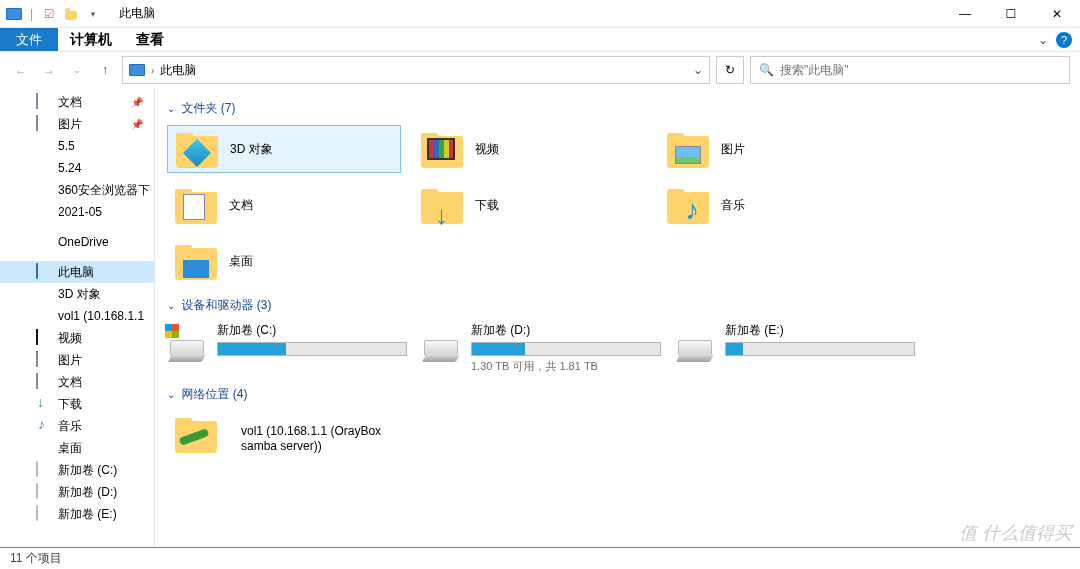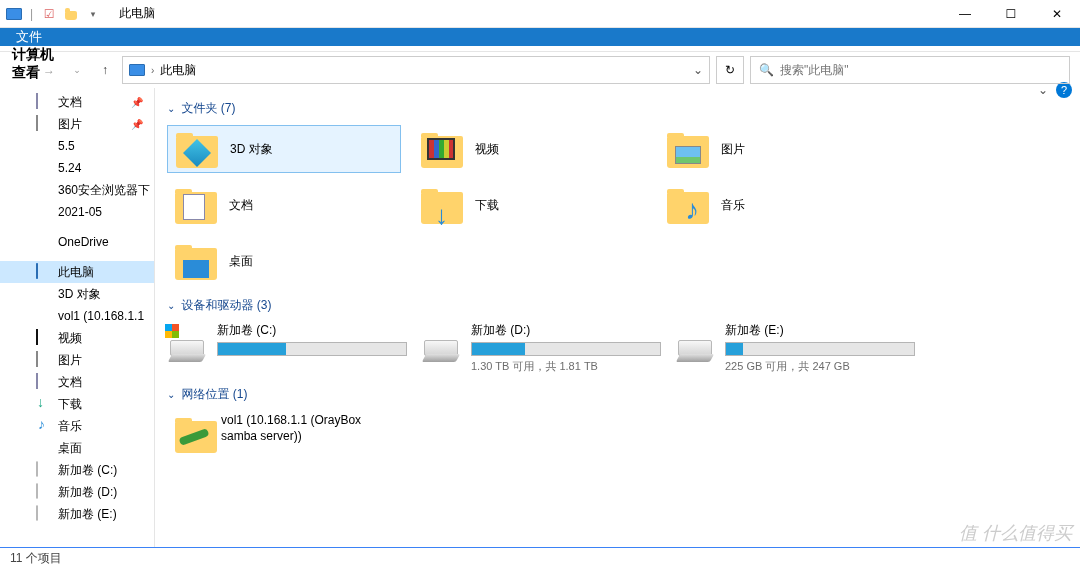--- a/index.html
+++ b/index.html
@@ -6,21 +6,21 @@
 body { width: 1080px; height: 569px; background: #fff; overflow: hidden; font-size: 12px; color: #000; position: relative; }
 
 .titlebar { height: 28px; display: flex; align-items: center; background: #fff; border-bottom: 1px solid #e5e5e5; }
 .titlebar .qat { display: flex; align-items: center; gap: 6px; padding: 0 6px; }
 .titlebar .qat-icon { width: 16px; height: 16px; display: flex; align-items: center; justify-content: center; }
 .titlebar .title-text { margin-left: 12px; font-size: 12px; }
 .titlebar .sep { color: #999; margin: 0 2px; }
 .winctrl { margin-left: auto; display: flex; }
 .winctrl div { width: 46px; height: 28px; display: flex; align-items: center; justify-content: center; }
 
-.ribbon-tabs { height: 24px; display: flex; align-items: stretch; background: #fff; border-bottom: 1px solid #e5e5e5; flex-direction: column; }
+.ribbon-tabs { height: 24px; display: flex; align-items: stretch; background: #fff; border-bottom: 1px solid #e5e5e5; }
 .ribbon-tabs .file-tab { background: #1979ca; color: #fff; padding: 0 16px; display: flex; align-items: center; font-size: 13px; }
 .ribbon-tabs .tab { padding: 0 12px; display: flex; align-items: center; font-size: 14px; font-weight: bold; }
 .ribbon-right { margin-left: auto; display: flex; align-items: center; padding-right: 8px; gap: 8px; }
 .help-badge { width: 16px; height: 16px; background: #0078d7; border-radius: 50%; color: #fff; font-size: 11px; display: flex; align-items: center; justify-content: center; }
 
 .navbar { height: 36px; display: flex; align-items: center; padding: 4px 10px; gap: 6px; }
 .nav-btn { width: 22px; height: 22px; display: flex; align-items: center; justify-content: center; color: #999; }
 .nav-btn.enabled { color: #333; }
 .address { flex: 1; height: 28px; border: 1px solid #ccc; display: flex; align-items: center; padding: 0 6px; gap: 6px; }
 .address .crumb { font-size: 12px; }
@@ -50,21 +50,21 @@
 .drives-grid { display: flex; gap: 14px; margin-bottom: 12px; }
 .drive-tile { width: 240px; display: flex; gap: 10px; }
 .drive-tile .dicon { width: 40px; height: 40px; flex-shrink: 0; display: flex; flex-direction: column; justify-content: flex-end; align-items: center; }
 .drive-body { flex: 1; display: flex; flex-direction: column; gap: 3px; }
 .drive-name { font-size: 12px; }
 .drive-bar { height: 14px; border: 1px solid #b5b5b5; background: #e6e6e6; position: relative; }
 .drive-fill { height: 100%; background: #26a0da; }
 .drive-info { font-size: 11px; color: #6d6d6d; }
 
 .net-grid { display: flex; }
-.net-tile { width: 234px; display: flex; align-items: flex-start; gap: 4px; padding: 2px 8px; }
+.net-tile { width: 234px; display: flex; align-items: flex-end; gap: 24px; padding: 2px 8px; }
 .net-tile .nicon { width: 42px; height: 42px; flex-shrink: 0; position: relative; }
 .net-tile .nlabel { font-size: 12px; line-height: 1.3; }
 
 .statusbar { height: 22px; border-top: 1px solid #3b82f6; display: flex; align-items: center; padding: 0 10px; font-size: 12px; color: #444; }
 
 .watermark { position: absolute; right: 8px; bottom: 24px; font-size: 18px; color: #ccc; font-style: italic; pointer-events: none; }
 
 
 .ic-folder { background: #ffd36b; border-radius: 2px 2px 3px 3px; position: relative; }
 .ic-folder::before { content: ""; position: absolute; top: -3px; left: 0; width: 40%; height: 4px; background: #ffd36b; border-radius: 2px 2px 0 0; }
@@ -317,28 +317,27 @@
         <div class="drive-tile">
           <div class="dicon" style="position:relative;">
             <div class="ic-disk-side"></div>
             <div class="ic-disk-plate" style="margin-top:-2px;"></div>
           </div>
           <div class="drive-body">
             <div class="drive-name">新加卷 (E:)</div>
             <div class="drive-bar">
               <div class="drive-fill" style="width:9%"></div>
             </div>
-            <div class="drive-info">225 GB 可用，共 247 GB</div>
           </div>
         </div>
       </div>
 
     <div class="group-header">
       <span class="chev">⌄</span>
-      <span>网络位置 (1)</span>
+      <span>网络位置 (4)</span>
     </div>
     <div class="net-grid" id="net-grid">
         <div class="net-tile">
           <div class="nicon">
             <div class="ic-folder ic-folder-lg"></div>
             <span style="position:absolute;left:4px;top:20px;width:30px;height:8px;background:#3a9a3a;border-radius:4px;transform:rotate(-20deg);"></span>
           </div>
           <div class="nlabel">vol1 (10.168.1.1 (OrayBox samba server))</div>
         </div>
       </div>

